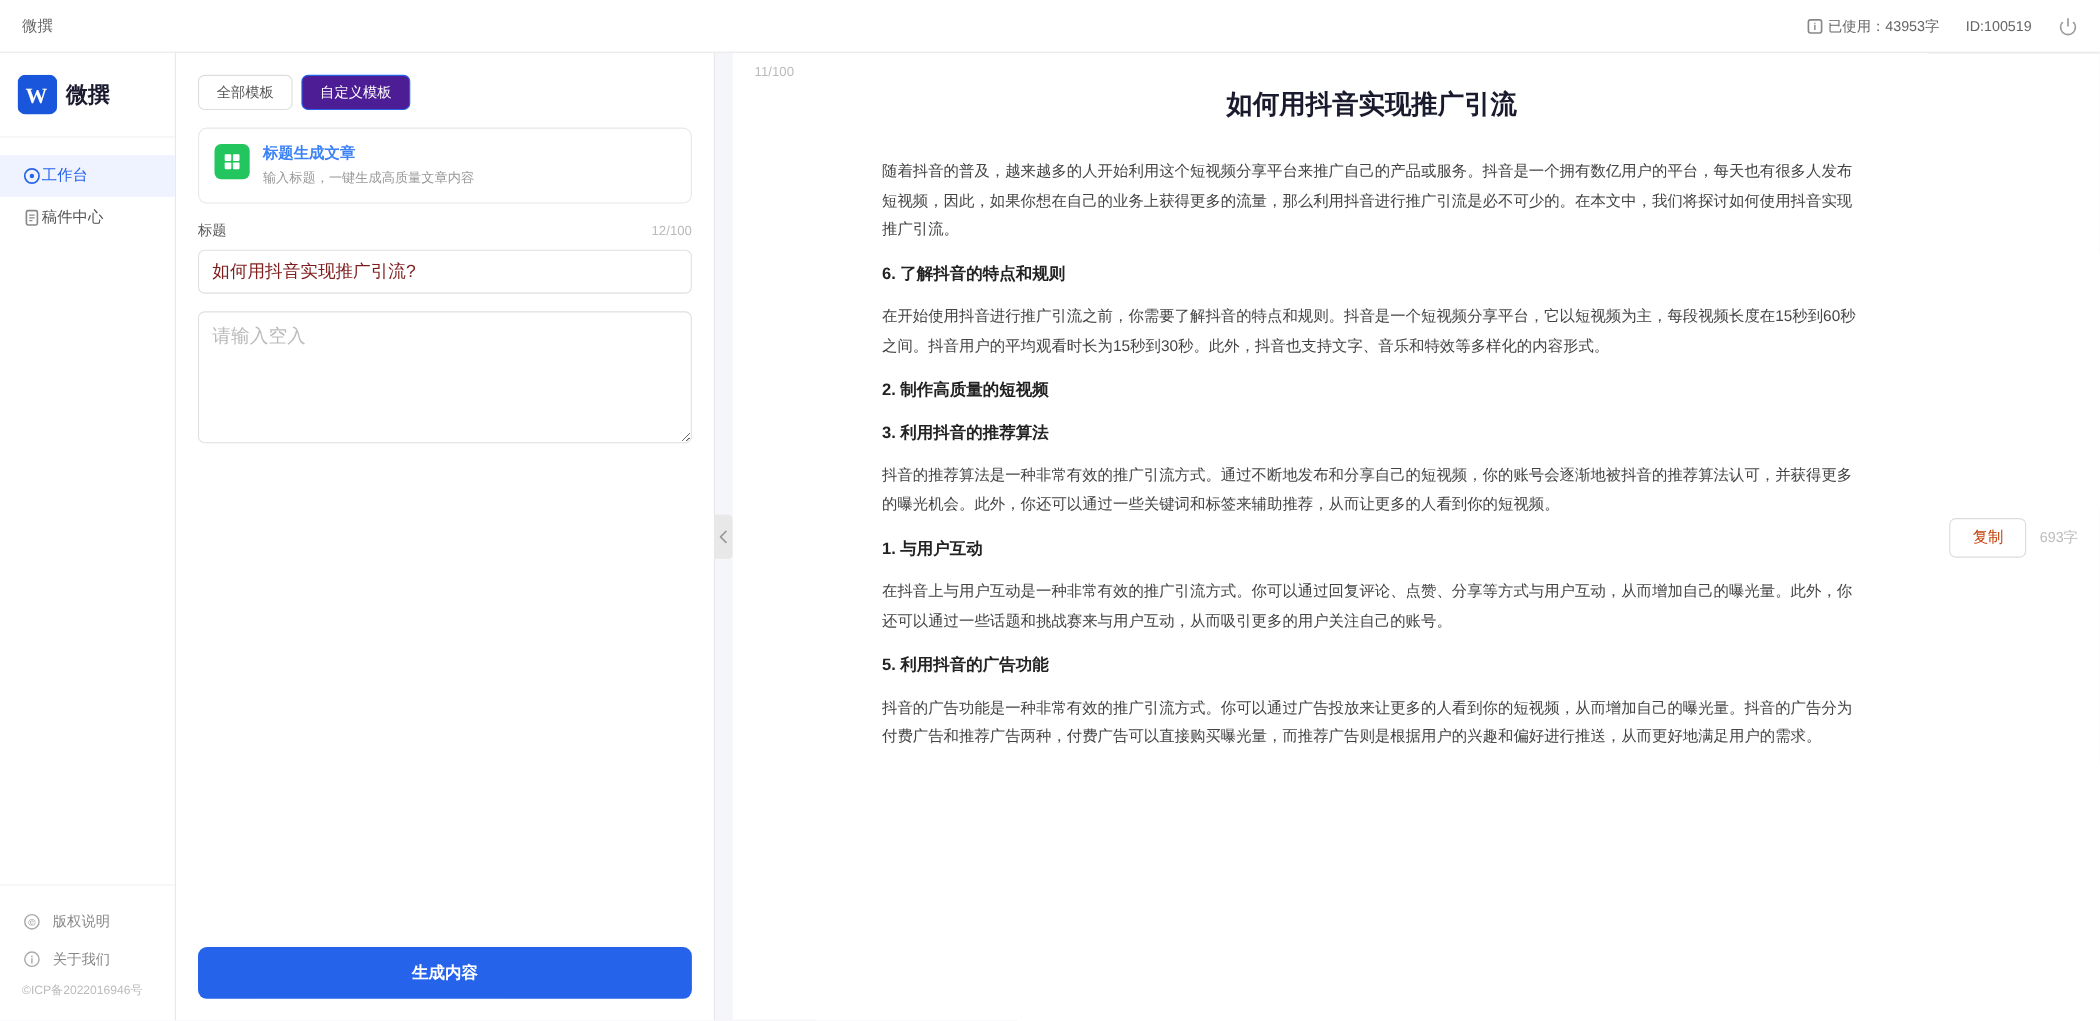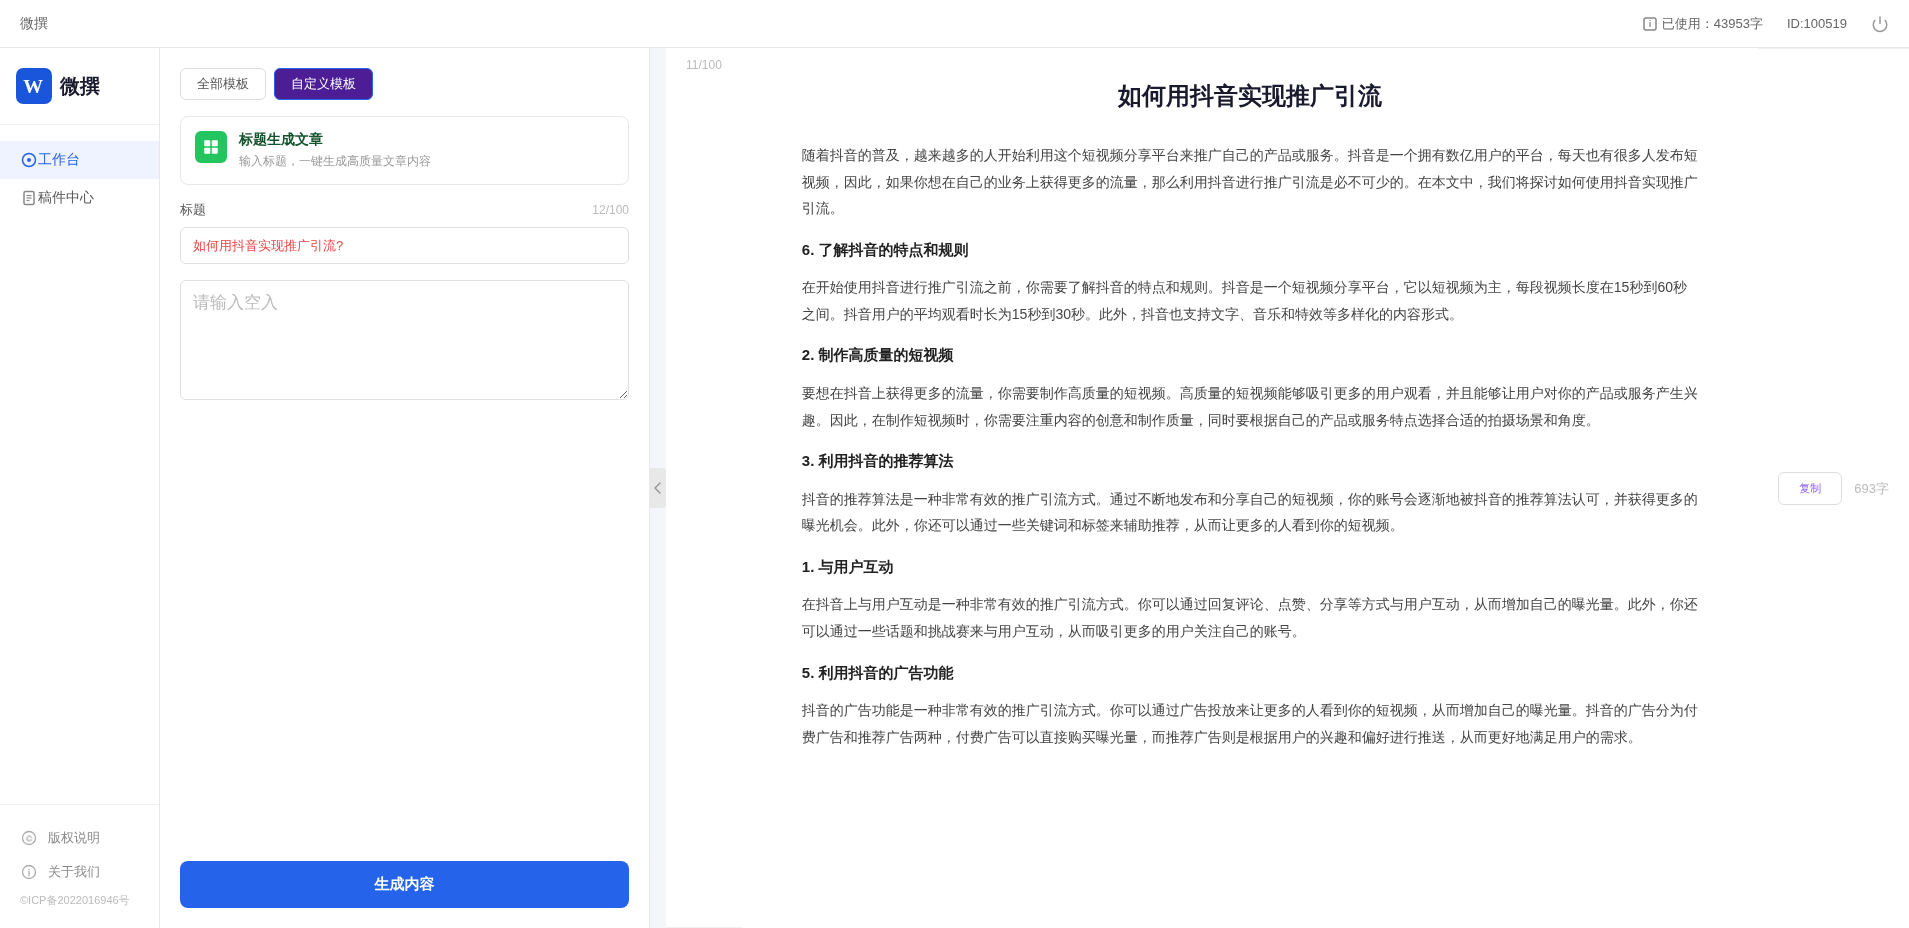--- a/index.html
+++ b/index.html
@@ -187,21 +187,21 @@
       flex-shrink: 0;
     }
     .template-icon svg {
       width: 18px;
       height: 18px;
       fill: white;
     }
     .template-info h4 {
       font-size: 14px;
       font-weight: 600;
-      color: #14532d;
+      color: #3b82f6;
       margin-bottom: 4px;
     }
     .template-info p {
       font-size: 12px;
       color: #999;
     }
 
     .field-group {
       display: flex;
       flex-direction: column;
@@ -215,22 +215,22 @@
       color: #555;
     }
     .field-count {
       font-size: 12px;
       color: #bbb;
     }
     .field-input {
       border: 1px solid #e0e0e0;
       border-radius: 6px;
       padding: 10px 12px;
-      font-size: 13px;
-      color: #ef4444;
+      font-size: 16px;
+      color: #7f1d1d;
       width: 100%;
       outline: none;
       font-family: inherit;
     }
     .field-textarea {
       border: 1px solid #e0e0e0;
       border-radius: 6px;
       padding: 10px 12px;
       font-size: 17px;
       color: #701a75;
@@ -331,22 +331,22 @@
       align-items: center;
       padding: 12px 20px;
       border-top: 1px solid #f0f0f0;
       gap: 12px;
     }
     .copy-btn {
       padding: 8px 20px;
       border: 1px solid #ddd;
       border-radius: 6px;
       background: #fff;
-      font-size: 11px;
-      color: #8b5cf6;
+      font-size: 14px;
+      color: #c2410c;
       cursor: pointer;
     }
     .word-count {
       font-size: 13px;
       color: #bbb;
     }
 
     
     ::-webkit-scrollbar { width: 6px; }
     ::-webkit-scrollbar-track { background: #f5f5f5; }
@@ -482,21 +482,20 @@
         <span>11/100</span>
       </div>
 
       <div class="article-content">
         <h1 class="article-title">如何用抖音实现推广引流</h1>
         <div class="article-body" id="article-body-container">
         <p>随着抖音的普及，越来越多的人开始利用这个短视频分享平台来推广自己的产品或服务。抖音是一个拥有数亿用户的平台，每天也有很多人发布短视频，因此，如果你想在自己的业务上获得更多的流量，那么利用抖音进行推广引流是必不可少的。在本文中，我们将探讨如何使用抖音实现推广引流。</p>
             <h3>6.  了解抖音的特点和规则</h3>
             <p>在开始使用抖音进行推广引流之前，你需要了解抖音的特点和规则。抖音是一个短视频分享平台，它以短视频为主，每段视频长度在15秒到60秒之间。抖音用户的平均观看时长为15秒到30秒。此外，抖音也支持文字、音乐和特效等多样化的内容形式。</p>
             <h3>2.  制作高质量的短视频</h3>
-            <p>要想在抖音上获得更多的流量，你需要制作高质量的短视频。高质量的短视频能够吸引更多的用户观看，并且能够让用户对你的产品或服务产生兴趣。因此，在制作短视频时，你需要注重内容的创意和制作质量，同时要根据自己的产品或服务特点选择合适的拍摄场景和角度。</p>
             <h3>3.  利用抖音的推荐算法</h3>
             <p>抖音的推荐算法是一种非常有效的推广引流方式。通过不断地发布和分享自己的短视频，你的账号会逐渐地被抖音的推荐算法认可，并获得更多的曝光机会。此外，你还可以通过一些关键词和标签来辅助推荐，从而让更多的人看到你的短视频。</p>
             <h3>1.  与用户互动</h3>
             <p>在抖音上与用户互动是一种非常有效的推广引流方式。你可以通过回复评论、点赞、分享等方式与用户互动，从而增加自己的曝光量。此外，你还可以通过一些话题和挑战赛来与用户互动，从而吸引更多的用户关注自己的账号。</p>
             <h3>5.  利用抖音的广告功能</h3>
             <p>抖音的广告功能是一种非常有效的推广引流方式。你可以通过广告投放来让更多的人看到你的短视频，从而增加自己的曝光量。抖音的广告分为付费广告和推荐广告两种，付费广告可以直接购买曝光量，而推荐广告则是根据用户的兴趣和偏好进行推送，从而更好地满足用户的需求。</p>
           </div>
       </div>
 
       <div class="right-panel-footer">

